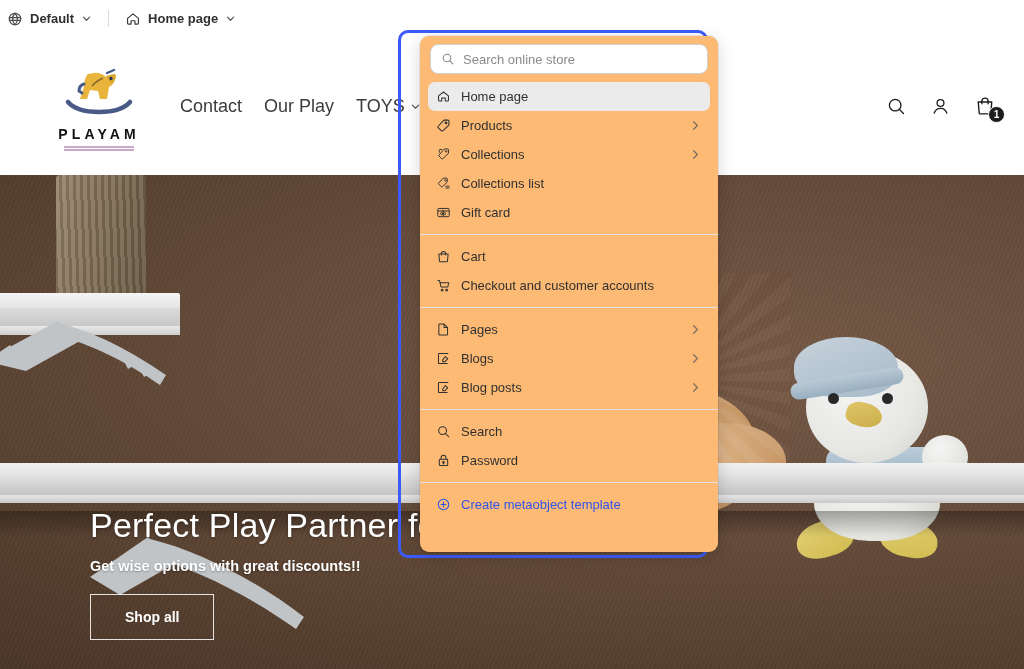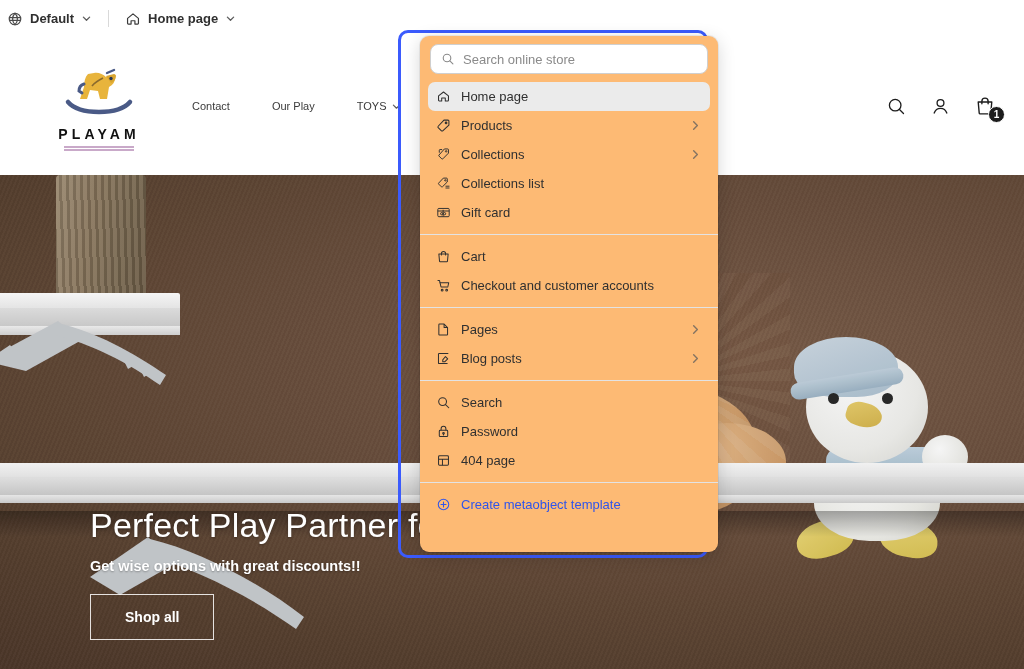--- a/index.html
+++ b/index.html
@@ -47,23 +47,23 @@
   }
   .logo { display: flex; flex-direction: column; align-items: center; width: 78px; }
   .logo-word {
     font-size: 14px; font-weight: bold; letter-spacing: 4.2px;
     color: #111; margin-top: 10px;
   }
   .logo-rules { width: 70px; margin-top: 3px; }
   .logo-rules div { height: 1.5px; background: #c9a9c9; margin-top: 1.5px; }
 
   .nav {
-    display: flex; align-items: center; gap: 42px;
-    margin-left: 54px;
-    font-size: 11px; color: #3b3b3b;
+    display: flex; align-items: center; gap: 22px;
+    margin-left: 42px;
+    font-size: 18px; color: #3b3b3b;
     white-space: nowrap;
   }
   .nav-item { display: flex; align-items: center; gap: 5px; cursor: pointer; }
 
   .header-icons {
     margin-left: auto; display: flex; align-items: center; gap: 23px;
   }
   .hicon { position: relative; cursor: pointer; line-height: 0; }
   .cart-badge {
     position: absolute; right: -9px; bottom: -6px;
@@ -564,20 +564,34 @@
           </svg>
         </span>
         <span class="label">Pages</span>
         <span class="chev">
           <svg width="13" height="13" viewBox="0 0 14 14" fill="none" stroke="#5c5c5c" stroke-width="1.5" stroke-linecap="round" stroke-linejoin="round">
             <path d="M5 3l4 4-4 4"></path>
           </svg>
         </span>
       </div>
 
+      <div class="dd-item">
+        <span>
+          <svg width="15" height="15" viewBox="0 0 20 20" fill="none" stroke="#303030" stroke-width="1.35" stroke-linejoin="round">
+            <path d="M16.4 3.2H4.2a.9.9 0 0 0-.9.9v11.8a.9.9 0 0 0 .9.9h11.2"></path>
+            <path d="M12.6 7.4l3 3-4 4H9v-2.6z"></path>
+          </svg>
+        </span>
+        <span class="label">Blogs</span>
+        <span class="chev">
+          <svg width="13" height="13" viewBox="0 0 14 14" fill="none" stroke="#5c5c5c" stroke-width="1.5" stroke-linecap="round" stroke-linejoin="round">
+            <path d="M5 3l4 4-4 4"></path>
+          </svg>
+        </span>
+      </div>
 
       <div class="dd-item">
         <span>
           <svg width="15" height="15" viewBox="0 0 20 20" fill="none" stroke="#303030" stroke-width="1.35" stroke-linejoin="round">
             <path d="M16.4 3.2H4.2a.9.9 0 0 0-.9.9v11.8a.9.9 0 0 0 .9.9h11.2"></path>
             <path d="M12.6 7.4l3 3-4 4H9v-2.6z"></path>
           </svg>
         </span>
         <span class="label">Blog posts</span>
         <span class="chev">
@@ -606,29 +620,20 @@
           <svg width="15" height="15" viewBox="0 0 20 20" fill="none" stroke="#303030" stroke-width="1.35" stroke-linejoin="round">
             <rect x="4.4" y="8.4" width="11.2" height="8.4" rx="1.3"></rect>
             <path d="M6.8 8.4V6.2a3.2 3.2 0 0 1 6.4 0v2.2"></path>
             <circle cx="10" cy="12.4" r="1.1"></circle>
             <path d="M10 13.4v1.4" stroke-linecap="round"></path>
           </svg>
         </span>
         <span class="label">Password</span>
       </div>
 
-      <div class="dd-item">
-        <span>
-          <svg width="15" height="15" viewBox="0 0 20 20" fill="none" stroke="#303030" stroke-width="1.35" stroke-linejoin="round">
-            <rect x="3.4" y="3.8" width="13.2" height="12.4" rx="1.3"></rect>
-            <path d="M3.4 8.2h13.2M8.6 8.2v8"></path>
-          </svg>
-        </span>
-        <span class="label">404 page</span>
-      </div>
     </div>
 
     <div class="dd-divider"></div>
 
     <div class="dd-group">
       <div class="dd-item action">
         <span>
           <svg width="15" height="15" viewBox="0 0 20 20" fill="none" stroke="#2f54eb" stroke-width="1.4" stroke-linecap="round">
             <circle cx="10" cy="10" r="7"></circle>
             <path d="M10 6.6v6.8M6.6 10h6.8"></path>

